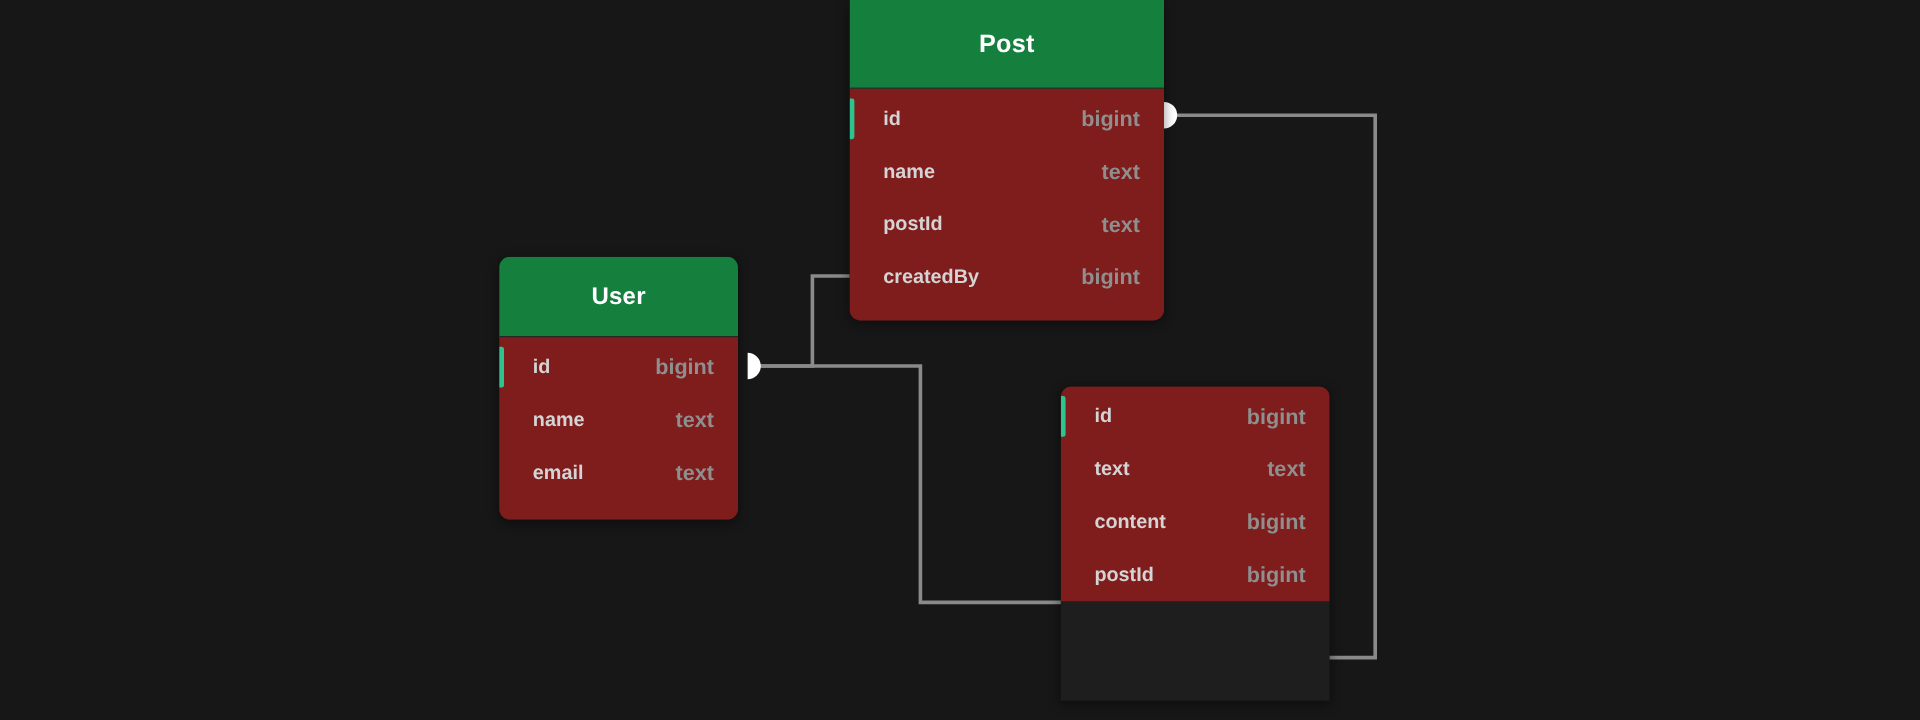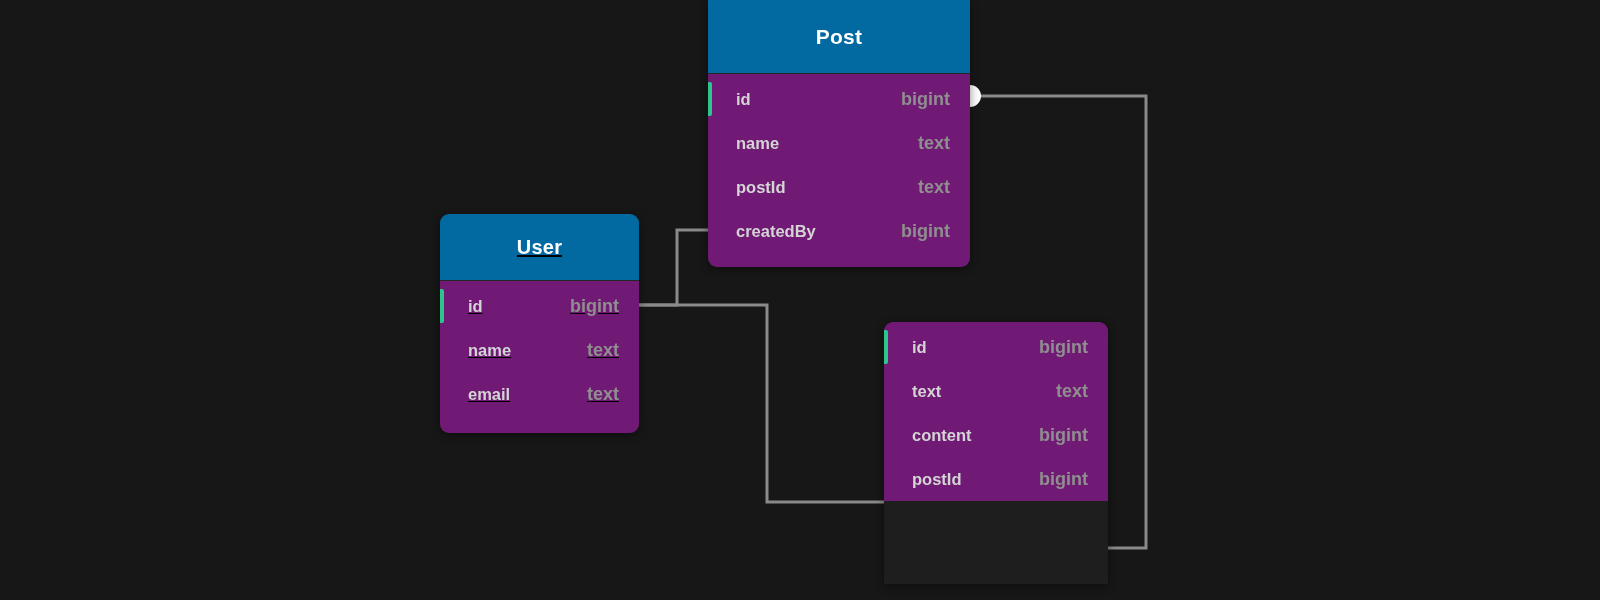--- a/index.html
+++ b/index.html
@@ -18,30 +18,30 @@
   
   .table{
     position:absolute;
     z-index:2;
     border-radius:9px;
     background:#1e1e1e;
     box-shadow:0 2px 10px rgba(0,0,0,.45);
     overflow:hidden;
   }
   .table-header{
-    background:#0369a1;
+    background:#15803d;
     color:#ffffff;
     font-size:20px;
     font-weight:700;
     text-align:center;
     letter-spacing:.2px;
     border-bottom:1px solid #262626;
     display:flex;align-items:center;justify-content:center;
   }
-  .table-body{background:#701a75;}
+  .table-body{background:#7f1d1d;}
   .row{
     position:relative;
     display:flex;
     align-items:center;
     justify-content:space-between;
     padding:0 20px 0 28px;
     box-sizing:border-box;
   }
   .row .pk-bar{
     position:absolute;
@@ -63,21 +63,21 @@
     font-weight:700;
     white-space:nowrap;
   }
 
   
   #table-post{left:708px;top:0px;width:262px;height:267px;border-radius:0 0 9px 9px;}
   #table-post .table-header{height:73px;font-size:21px;}
   #table-post .row{height:44px;}
   #table-post .table-body{padding-top:3px;padding-bottom:22px;}
 
-  #table-user{left:440px;top:214px;width:199px;height:219px;text-decoration:underline;}
+  #table-user{left:416px;top:214px;width:199px;height:219px;}
   #table-user .table-header{height:66px;}
   #table-user .row{height:44px;}
   #table-user .table-body{padding-top:3px;padding-bottom:20px;}
 
   #table-comment{left:884px;top:322px;width:224px;height:262px;border-radius:9px 9px 0 0;}
   #table-comment .table-header{height:67px;}
   #table-comment .row{height:44px;}
   #table-comment .table-body{padding-top:3px;}
 
   

